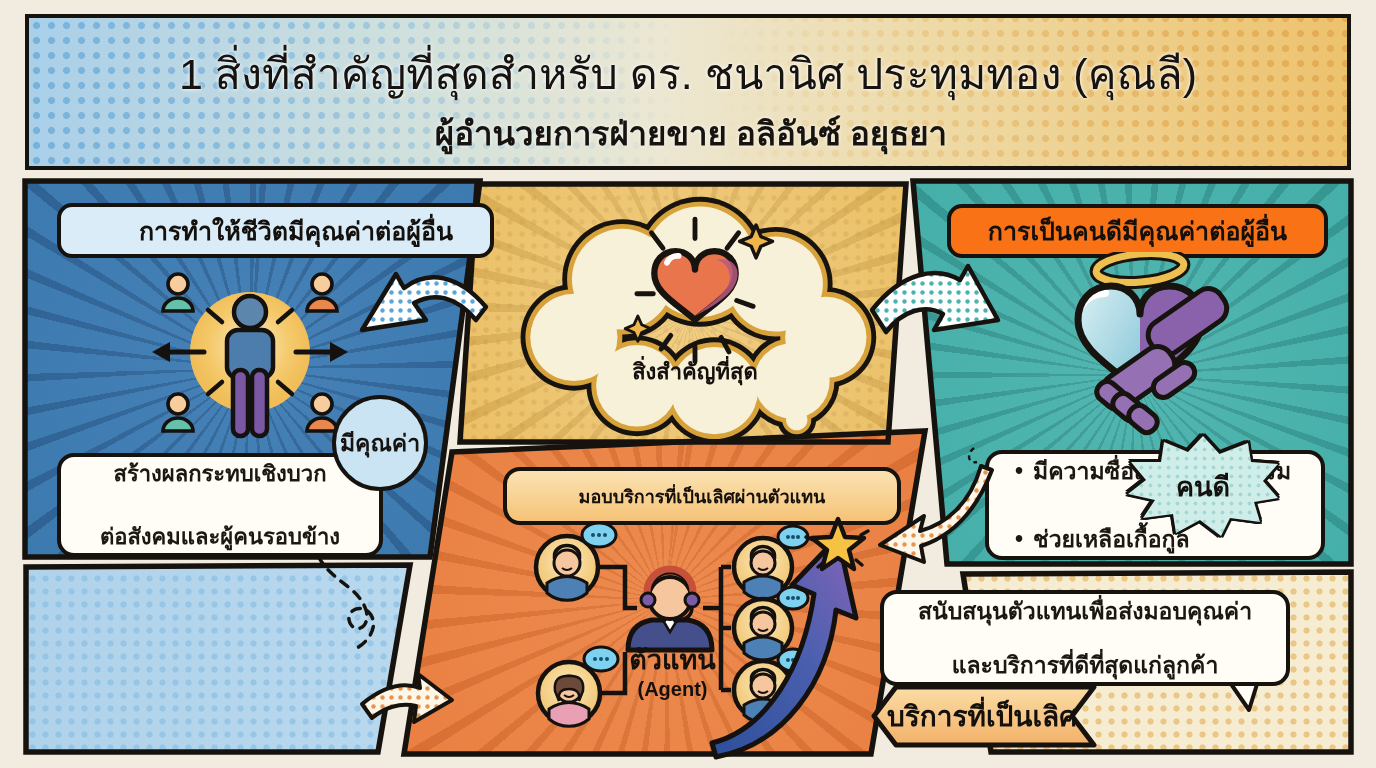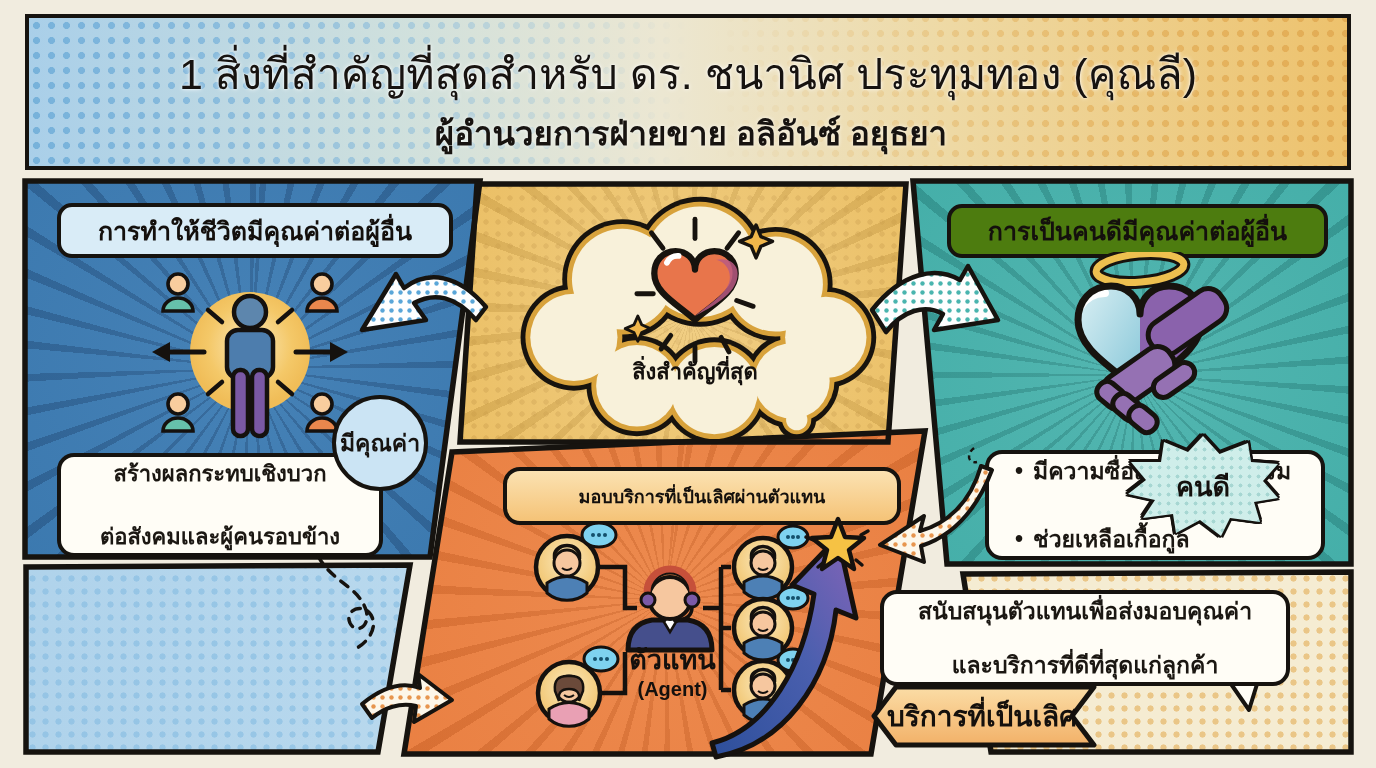--- a/index.html
+++ b/index.html
@@ -99,21 +99,21 @@
     <g fill="none" stroke="#16130f" stroke-width="5.5">
       <polygon points="25,181 480,181 430,557 25,557"></polygon>
       <polygon points="477,184 906,184 888,442 460,442"></polygon>
       <polygon points="913,181 1351,181 1351,564 947,564"></polygon>
       <polygon points="26,567 410,565 378,752 26,752"></polygon>
       <polygon points="452,452 925,431 871,754 404,754"></polygon>
       <polygon points="963,574 1351,572 1351,752 991,752"></polygon>
     </g>
   </svg>
 
-  <div class="chip" style="left:57px;top:203px;width:388px;height:47px;background:#d9ecf7;font-size:25px;">
+  <div class="chip" style="left:57px;top:203px;width:388px;height:47px;background:#d9ecf7;font-size:25px;padding-left:41px;">
     <span>การทำให้ชีวิตมีคุณค่าต่อผู้อื่น</span>
   </div>
 
   <svg class="abs" style="left:130px;top:258px;" width="240" height="196" viewBox="0 0 240 196">
     <defs>
       <radialGradient id="glow" cx="50%" cy="45%">
           <stop offset="0%" stop-color="#fbe9bb"></stop>
           <stop offset="70%" stop-color="#f4c868"></stop>
           <stop offset="100%" stop-color="#f0bd58"></stop>
         </radialGradient>
@@ -220,21 +220,21 @@
       </g>
       <path d="M195,80 c0,-11 -9,-19 -20,-19 c-14,0 -22,11 -22,23 c0,20 24,32 42,48 c18,-16 42,-28 42,-48 c0,-12 -8,-23 -22,-23 c-11,0 -20,8 -20,19 z" fill="#e8754b" stroke="#17130e" stroke-width="6.5" stroke-linejoin="round"></path>
       <path d="M217,70 c8,2 14,9 14,18 c0,14 -16,24 -36,40 c26,-14 44,-26 44,-44 c0,-10 -10,-17 -22,-14 z" fill="#b85a83" opacity="0.85"></path>
       <path d="M166,73 a12,12 0 0 1 12,-7" fill="none" stroke="#fff" stroke-width="6" stroke-linecap="round"></path>
       <path d="M258,34 l5,12 12,5 -12,5 -5,12 -5,-12 -12,-5 12,-5 z" fill="#f0b64a" stroke="#17130e" stroke-width="3.5" stroke-linejoin="round"></path>
       <path d="M136,128 l4,9 9,4 -9,4 -4,9 -4,-9 -9,-4 9,-4 z" fill="#f0b64a" stroke="#17130e" stroke-width="3" stroke-linejoin="round"></path>
     </g>
   </svg>
   <div class="lbl" style="left:550px;top:348px;width:290px;height:46px;font-size:22px;font-weight:800;">สิ่งสำคัญที่สุด</div>
 
-  <div class="chip" style="left:947px;top:204px;width:373px;height:46px;background:#4d7c0f;font-size:25px;">
+  <div class="chip" style="left:947px;top:204px;width:373px;height:46px;background:#f97316;font-size:25px;">
     <span>การเป็นคนดีมีคุณค่าต่อผู้อื่น</span>
   </div>
 
   <svg class="abs" style="left:1005px;top:252px;" width="270" height="210" viewBox="0 0 270 210">
     <defs>
       <linearGradient id="lblue" x1="0" y1="0" x2="1" y2="1">
           <stop offset="0%" stop-color="#e8f6f8"></stop>
           <stop offset="100%" stop-color="#7fc3d6"></stop>
         </linearGradient>
       <clipPath id="heartclip">

